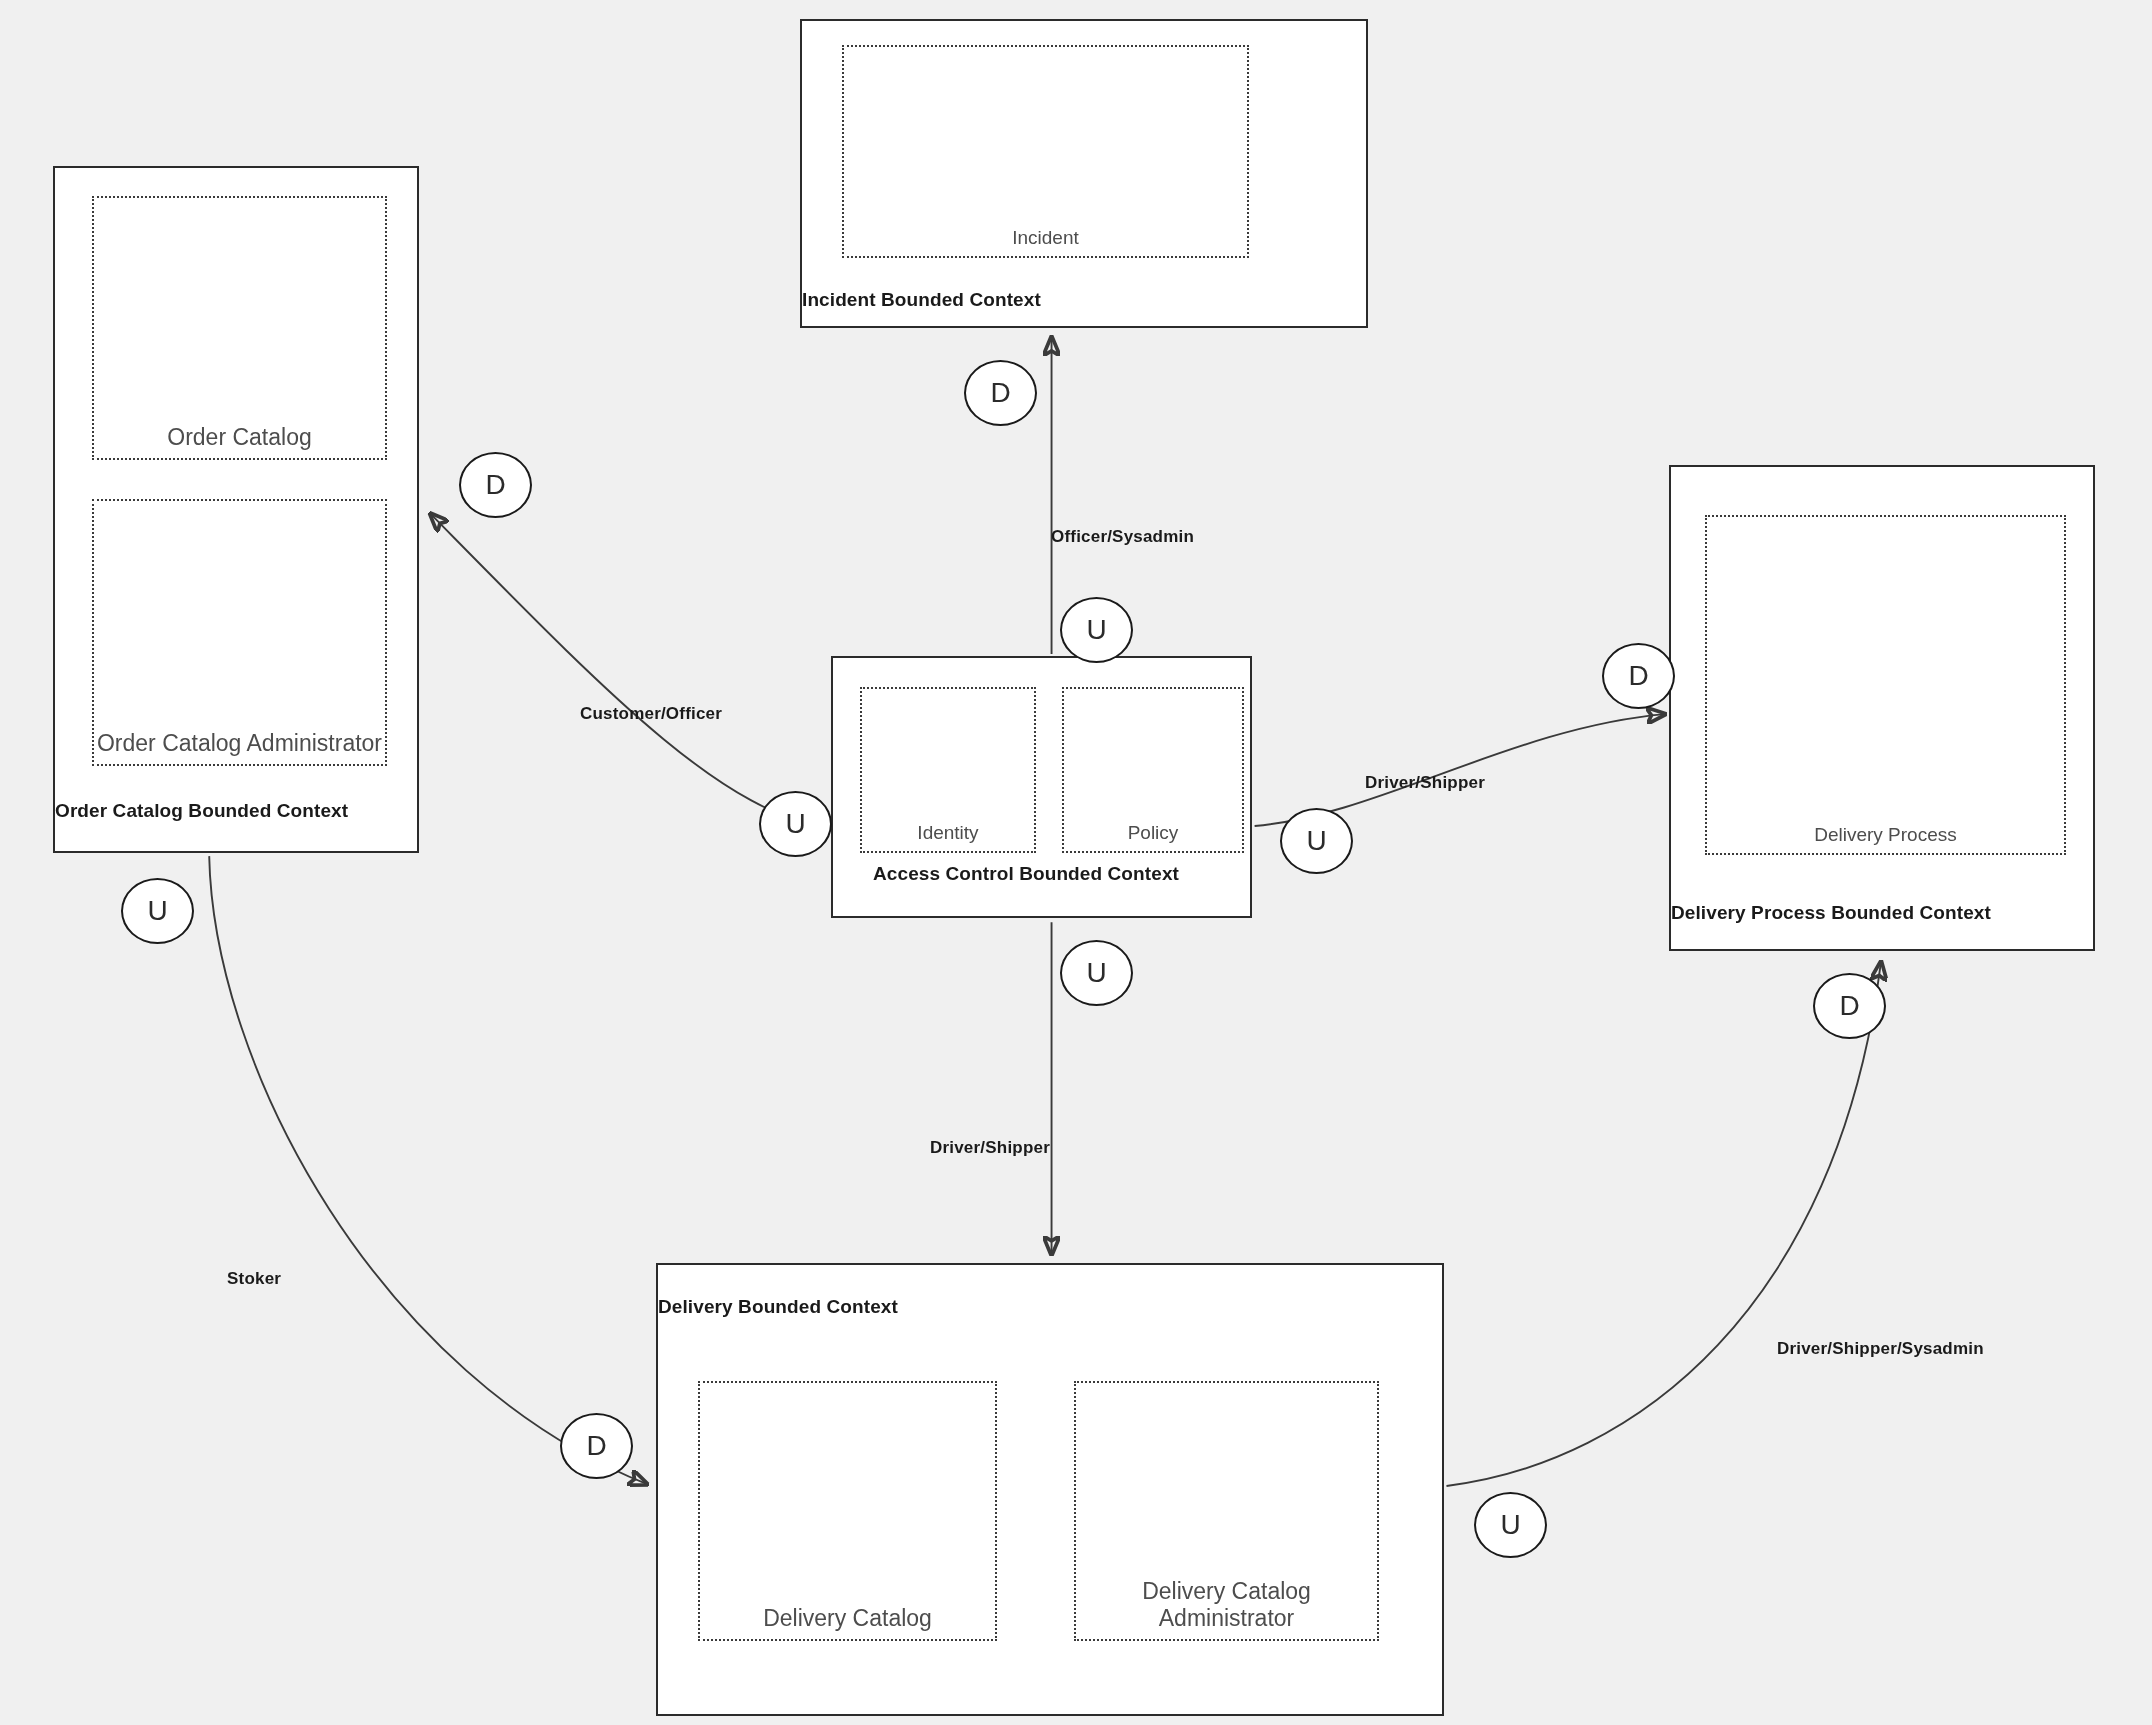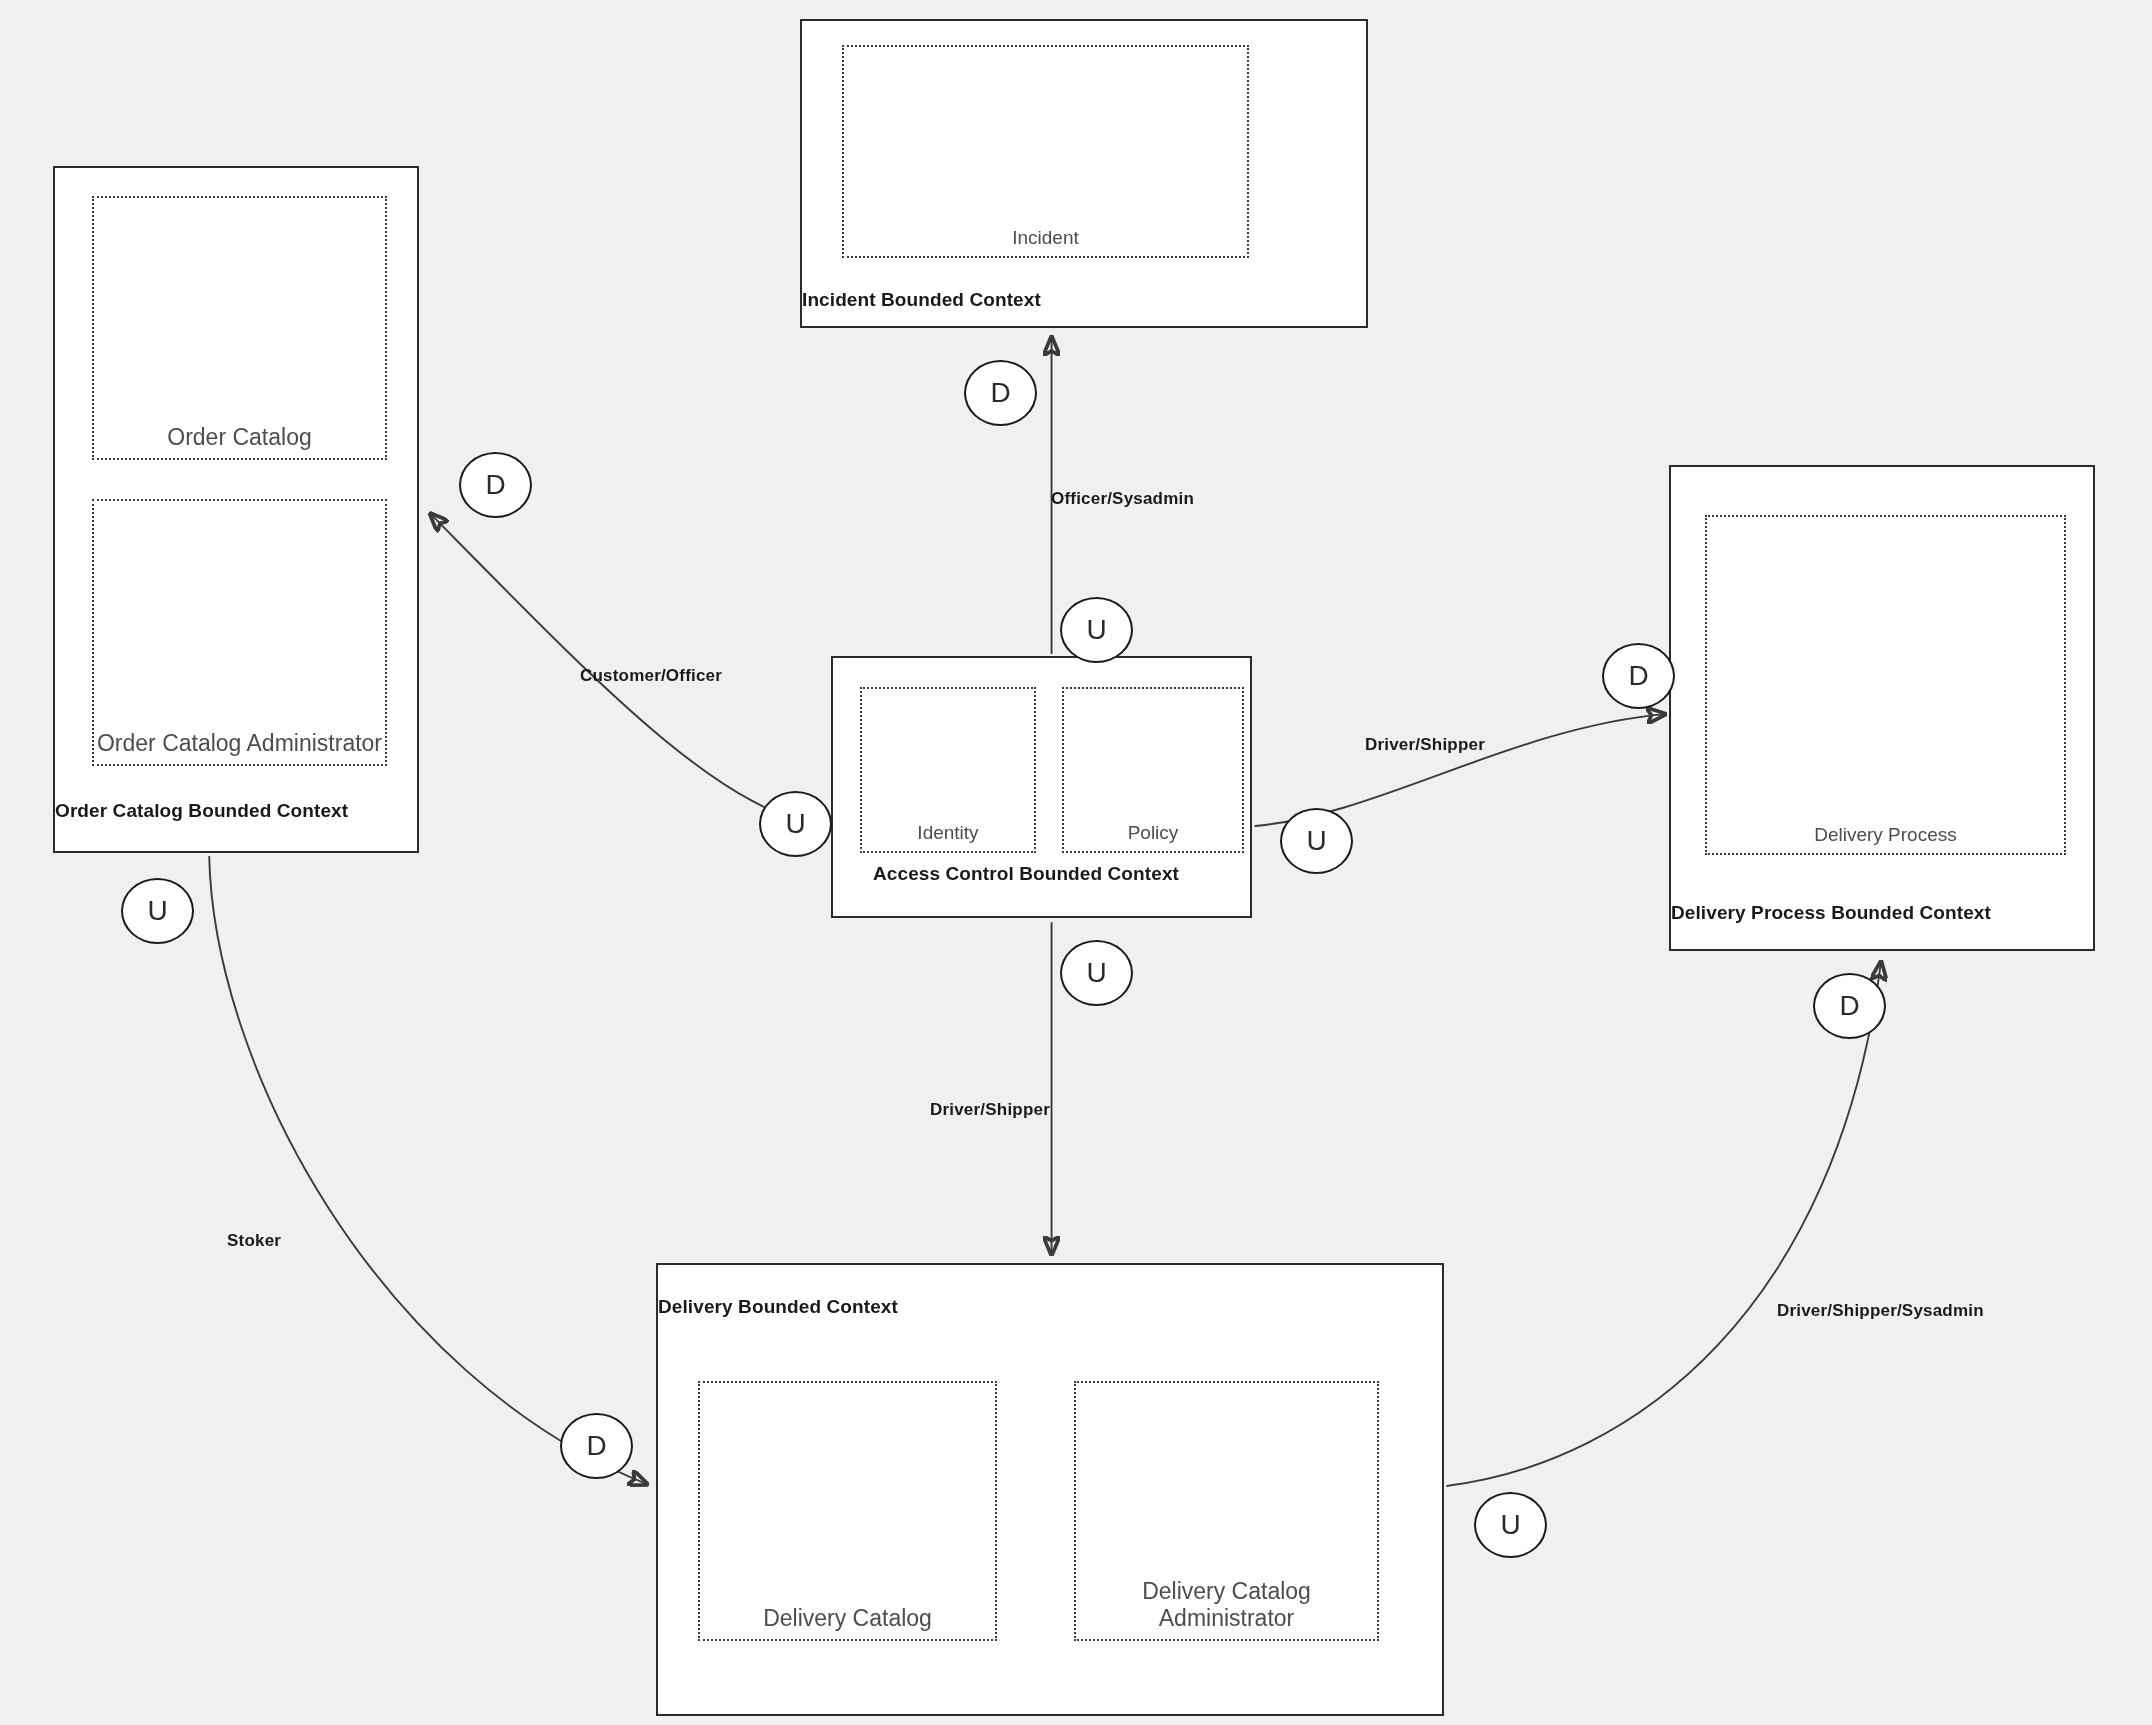--- a/index.html
+++ b/index.html
@@ -89,20 +89,21 @@
     line-height: 1;
   }
   .edge-label {
     position: absolute;
     z-index: 6;
     font-size: 17px;
     font-weight: bold;
     color: #1a1a1a;
     white-space: nowrap;
     letter-spacing: 0.2px;
+    margin-top: 38px;
   }
 </style>
 </head>
 <body>
 
 <div id="canvas">
 
   <svg id="edges" viewBox="0 0 2502 2006">
     <defs>
       <marker id="arrow" viewBox="0 0 12 10" refX="11" refY="5" markerWidth="11" markerHeight="9" orient="auto-start-reverse">

